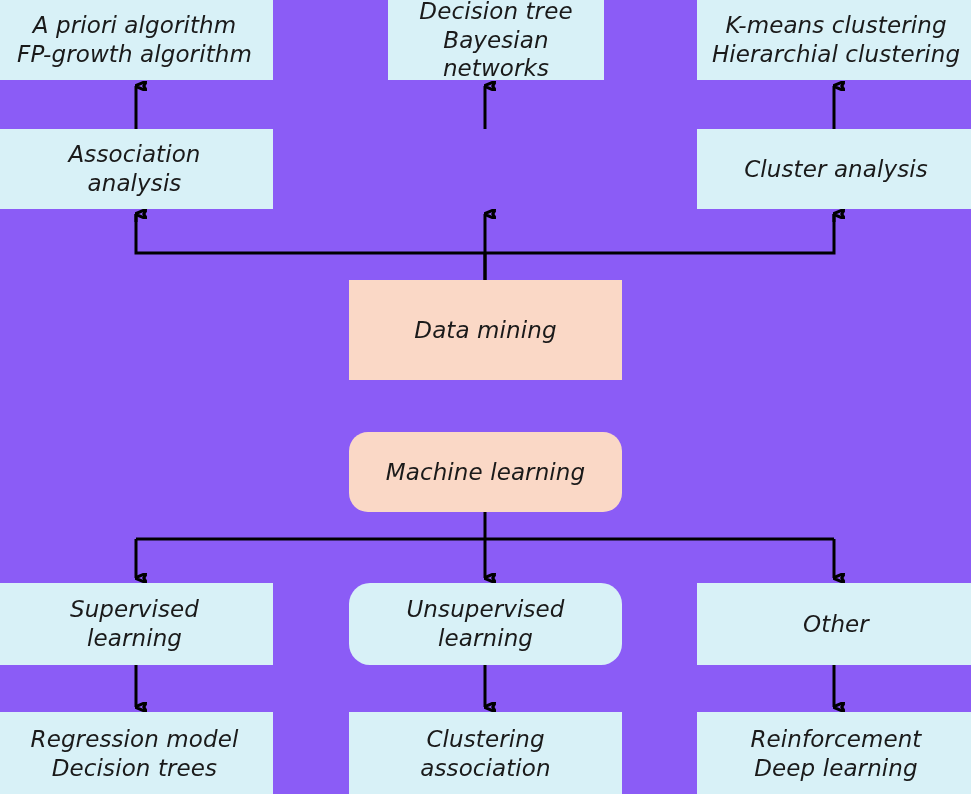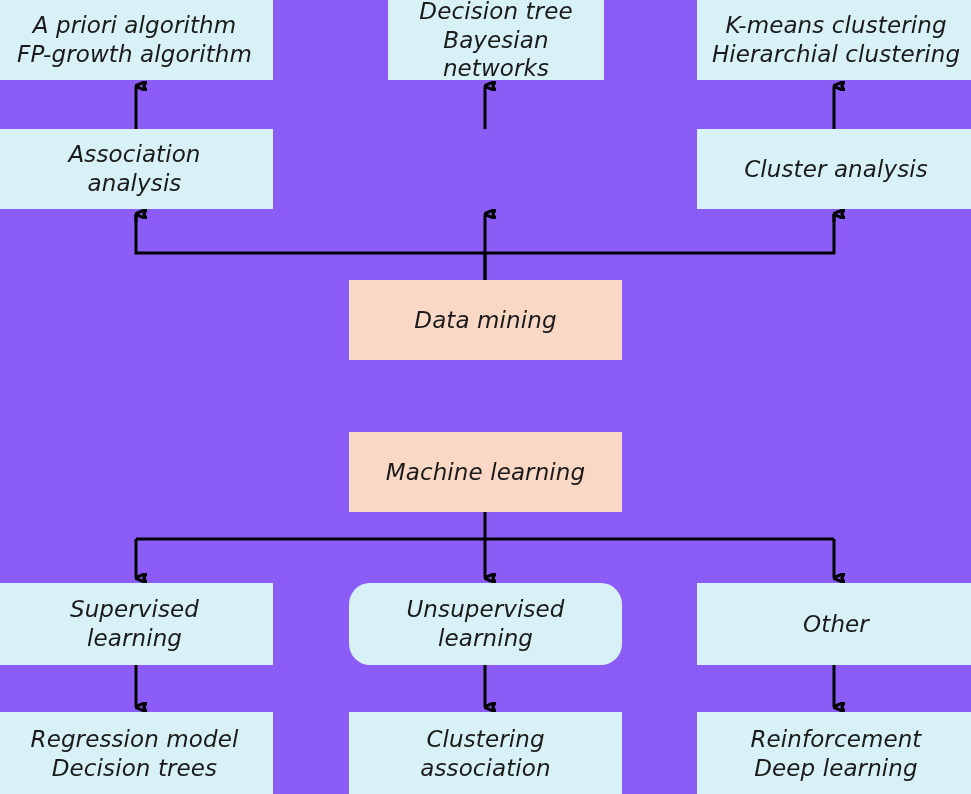--- a/index.html
+++ b/index.html
@@ -64,23 +64,23 @@
 
   <div class="box blue" style="left:697px; top:0px;   width:278px; height:80px;">K-means clustering
 Hierarchial clustering</div>
 
   <div class="box blue" style="left:-4px;  top:129px; width:277px; height:80px;">Association
 analysis</div>
 
 
   <div class="box blue" style="left:697px; top:129px; width:278px; height:80px;">Cluster analysis</div>
 
-  <div class="box pink" style="left:349px; top:280px; width:273px; height:80px;">Data mining</div>
+  <div class="box pink" style="left:349px; top:280px; width:273px; height:100px;">Data mining</div>
 
-  <div class="box pink" style="left:349px; top:432px; width:273px; height:80px;">Machine learning</div>
+  <div class="box pink" style="left:349px; top:432px; width:273px; height:80px;border-radius:19px;">Machine learning</div>
 
   <div class="box blue" style="left:-4px;  top:583px; width:277px; height:82px;">Supervised
 learning</div>
 
   <div class="box blue" style="left:349px; top:583px; width:273px; height:82px;border-radius:21px;">Unsupervised
 learning</div>
 
   <div class="box blue" style="left:697px; top:583px; width:278px; height:82px;">Other</div>
 
   <div class="box blue" style="left:-4px;  top:712px; width:277px; height:84px;">Regression model

